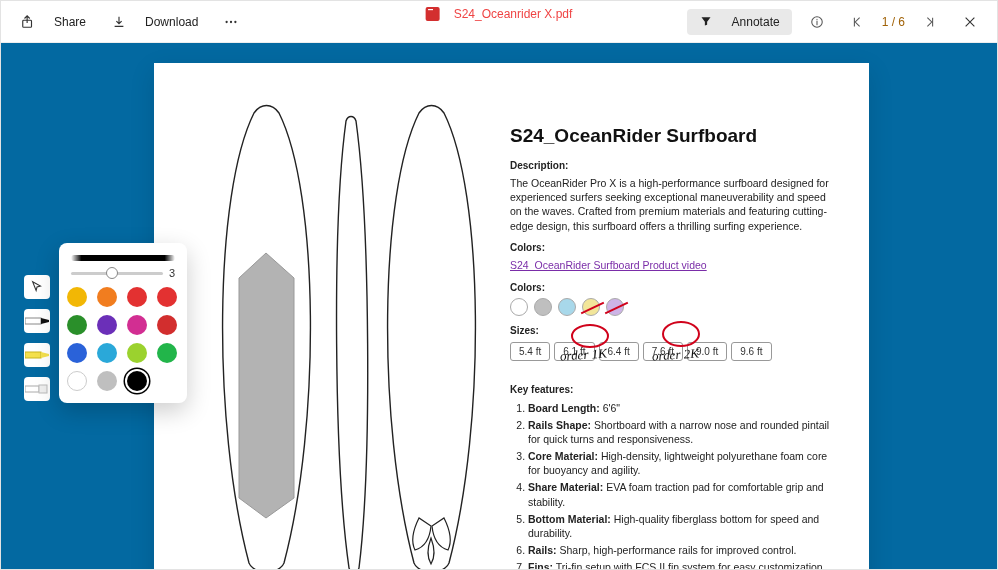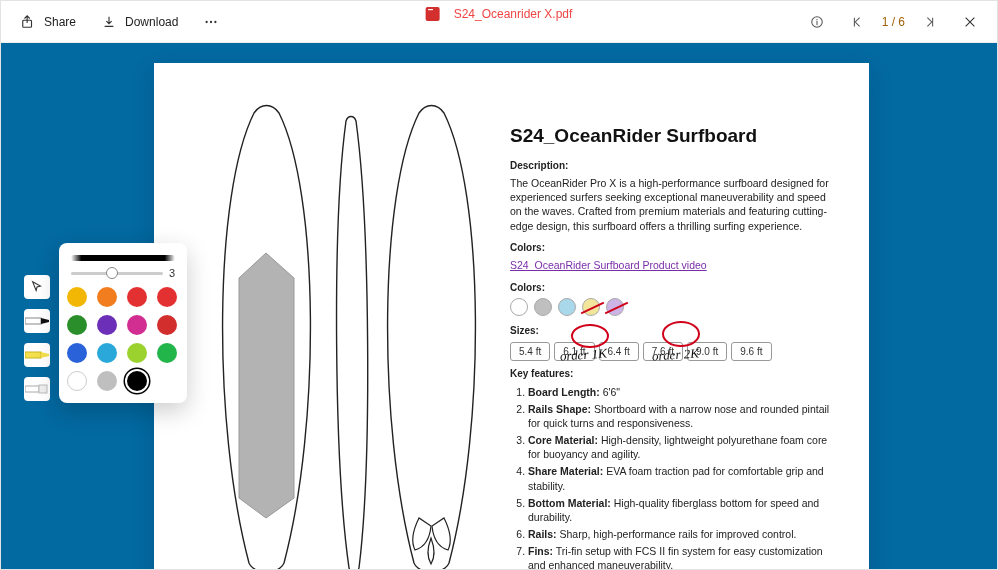--- a/index.html
+++ b/index.html
@@ -11,21 +11,21 @@
     overflow: hidden;
     border: 1px solid #e3e3e3;
   }
   
   .toolbar {
     display: flex; align-items: center; justify-content: space-between;
     height: 42px; padding: 0 12px; font-size: 12px; color: #333;
     border-bottom: 1px solid #eee;
   }
   .tb-left, .tb-right, .tb-center { display: flex; align-items: center; gap: 10px; }
-  .tb-btn { display: inline-flex; align-items: center; gap: 9px; padding: 5px 8px; border-radius: 4px; cursor: pointer; background: transparent; border: none; font-size: 12px; color:#222; }
+  .tb-btn { display: inline-flex; align-items: center; gap: 19px; padding: 5px 8px; border-radius: 4px; cursor: pointer; background: transparent; border: none; font-size: 12px; color:#222; }
   .tb-center { position:absolute; left:50%; top:6px; transform:translateX(-50%); }
   .file-label { display:flex; align-items:flex-end; gap:14px; font-size:12px; color:#ef4444; }
   .pdf-badge { width:14px; height:14px; background:#d32f2f; border-radius:2px; display:inline-block; position:relative; }
   .pdf-badge::after { content:"–"; color:#fff; position:absolute; left:2px; top:-3px; font-size:10px; font-weight:bold;}
   .annotate-btn { background:#e9e9e9 !important; font-weight:500; padding:6px 12px;}
   .page-ind { font-size:12px; color:#a16207; }
   .ic { width:14px; height:14px; display:inline-block; }
   
   .viewer { position:absolute; top:42px; left:0; right:0; bottom:0; background:#0369a1; overflow:hidden;}
   .page { position:absolute; top:20px; left:153px; width:715px; height:540px; background:#fff; box-shadow:0 8px 24px rgba(0,0,0,0.12); }
@@ -96,20 +96,28 @@
   </div>
 
   <div class="tb-center">
     <div class="file-label">
       <span class="pdf-badge"></span>
       <span>S24_Oceanrider X.pdf</span>
     </div>
   </div>
 
   <div class="tb-right">
+    <button class="tb-btn annotate-btn">
+      <span class="ic">
+        <svg viewBox="0 0 16 16" width="12" height="12" fill="#222">
+            <path d="M2 3h12L9.5 9v4l-3 1V9L2 3z"></path>
+          </svg>
+      </span>
+      <span>Annotate</span>
+    </button>
     <button class="tb-btn">
       <span class="ic">
         <svg viewBox="0 0 16 16" width="14" height="14" fill="none" stroke="#555" stroke-width="1.2">
             <circle cx="8" cy="8" r="6"></circle>
             <path d="M8 5v0M8 7v4" stroke-linecap="round"></path>
           </svg>
       </span>
     </button>
     <button class="tb-btn">
       <span class="ic">
@@ -202,21 +210,21 @@
       <div class="sect-h">Sizes:</div>
       <div class="sizes-row" id="sizes">
           <div class="size-chip">5.4 ft</div>
           <div class="size-chip">6.1 ft</div>
           <div class="size-chip">6.4 ft</div>
           <div class="size-chip">7.6 ft</div>
           <div class="size-chip">9.0 ft</div>
           <div class="size-chip">9.6 ft</div>
         </div>
 
-      <div class="sect-h" style="margin-top:6px">Key features:</div>
+      <div class="sect-h" style="margin-top:22px">Key features:</div>
       <div class="features">
         <ol id="features">
             <li><b>Board Length:</b> 6'6"</li>
             <li><b>Rails Shape:</b> Shortboard with a narrow nose and rounded pintail for quick turns and responsiveness.</li>
             <li><b>Core Material:</b> High-density, lightweight polyurethane foam core for buoyancy and agility.</li>
             <li><b>Share Material:</b> EVA foam traction pad for comfortable grip and stability.</li>
             <li><b>Bottom Material:</b> High-quality fiberglass bottom for speed and durability.</li>
             <li><b>Rails:</b> Sharp, high-performance rails for improved control.</li>
             <li><b>Fins:</b> Tri-fin setup with FCS II fin system for easy customization and enhanced maneuverability.</li>
           </ol>

